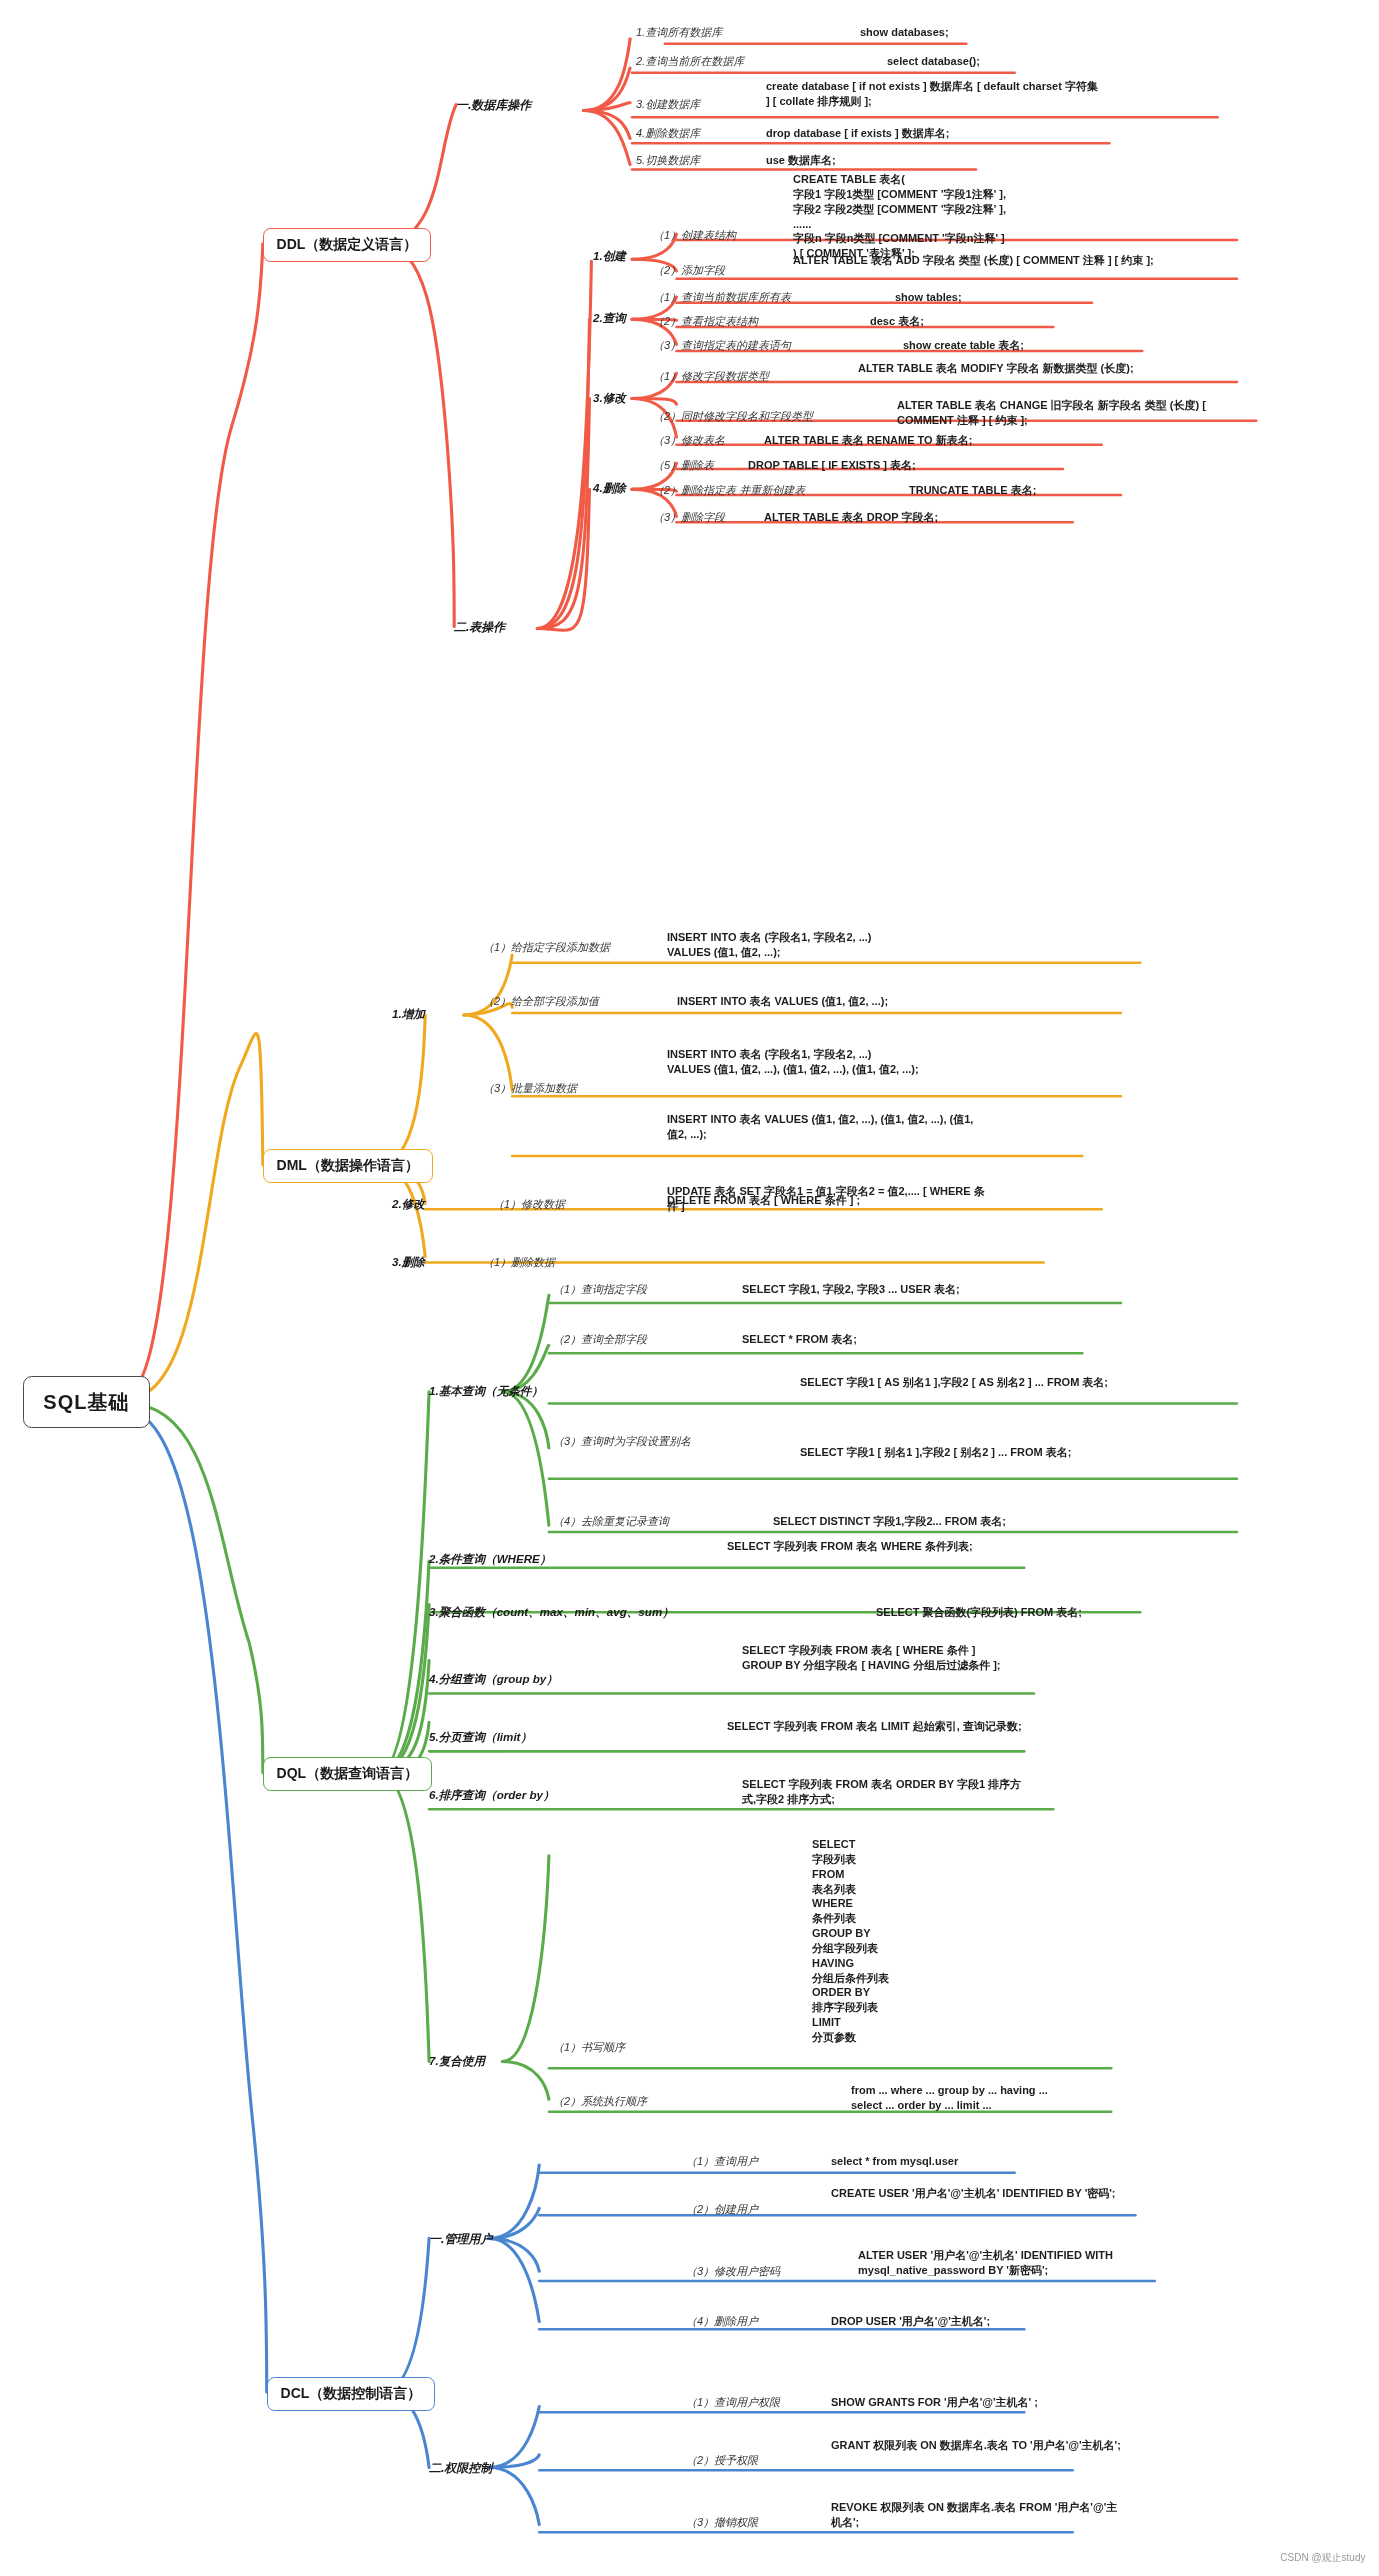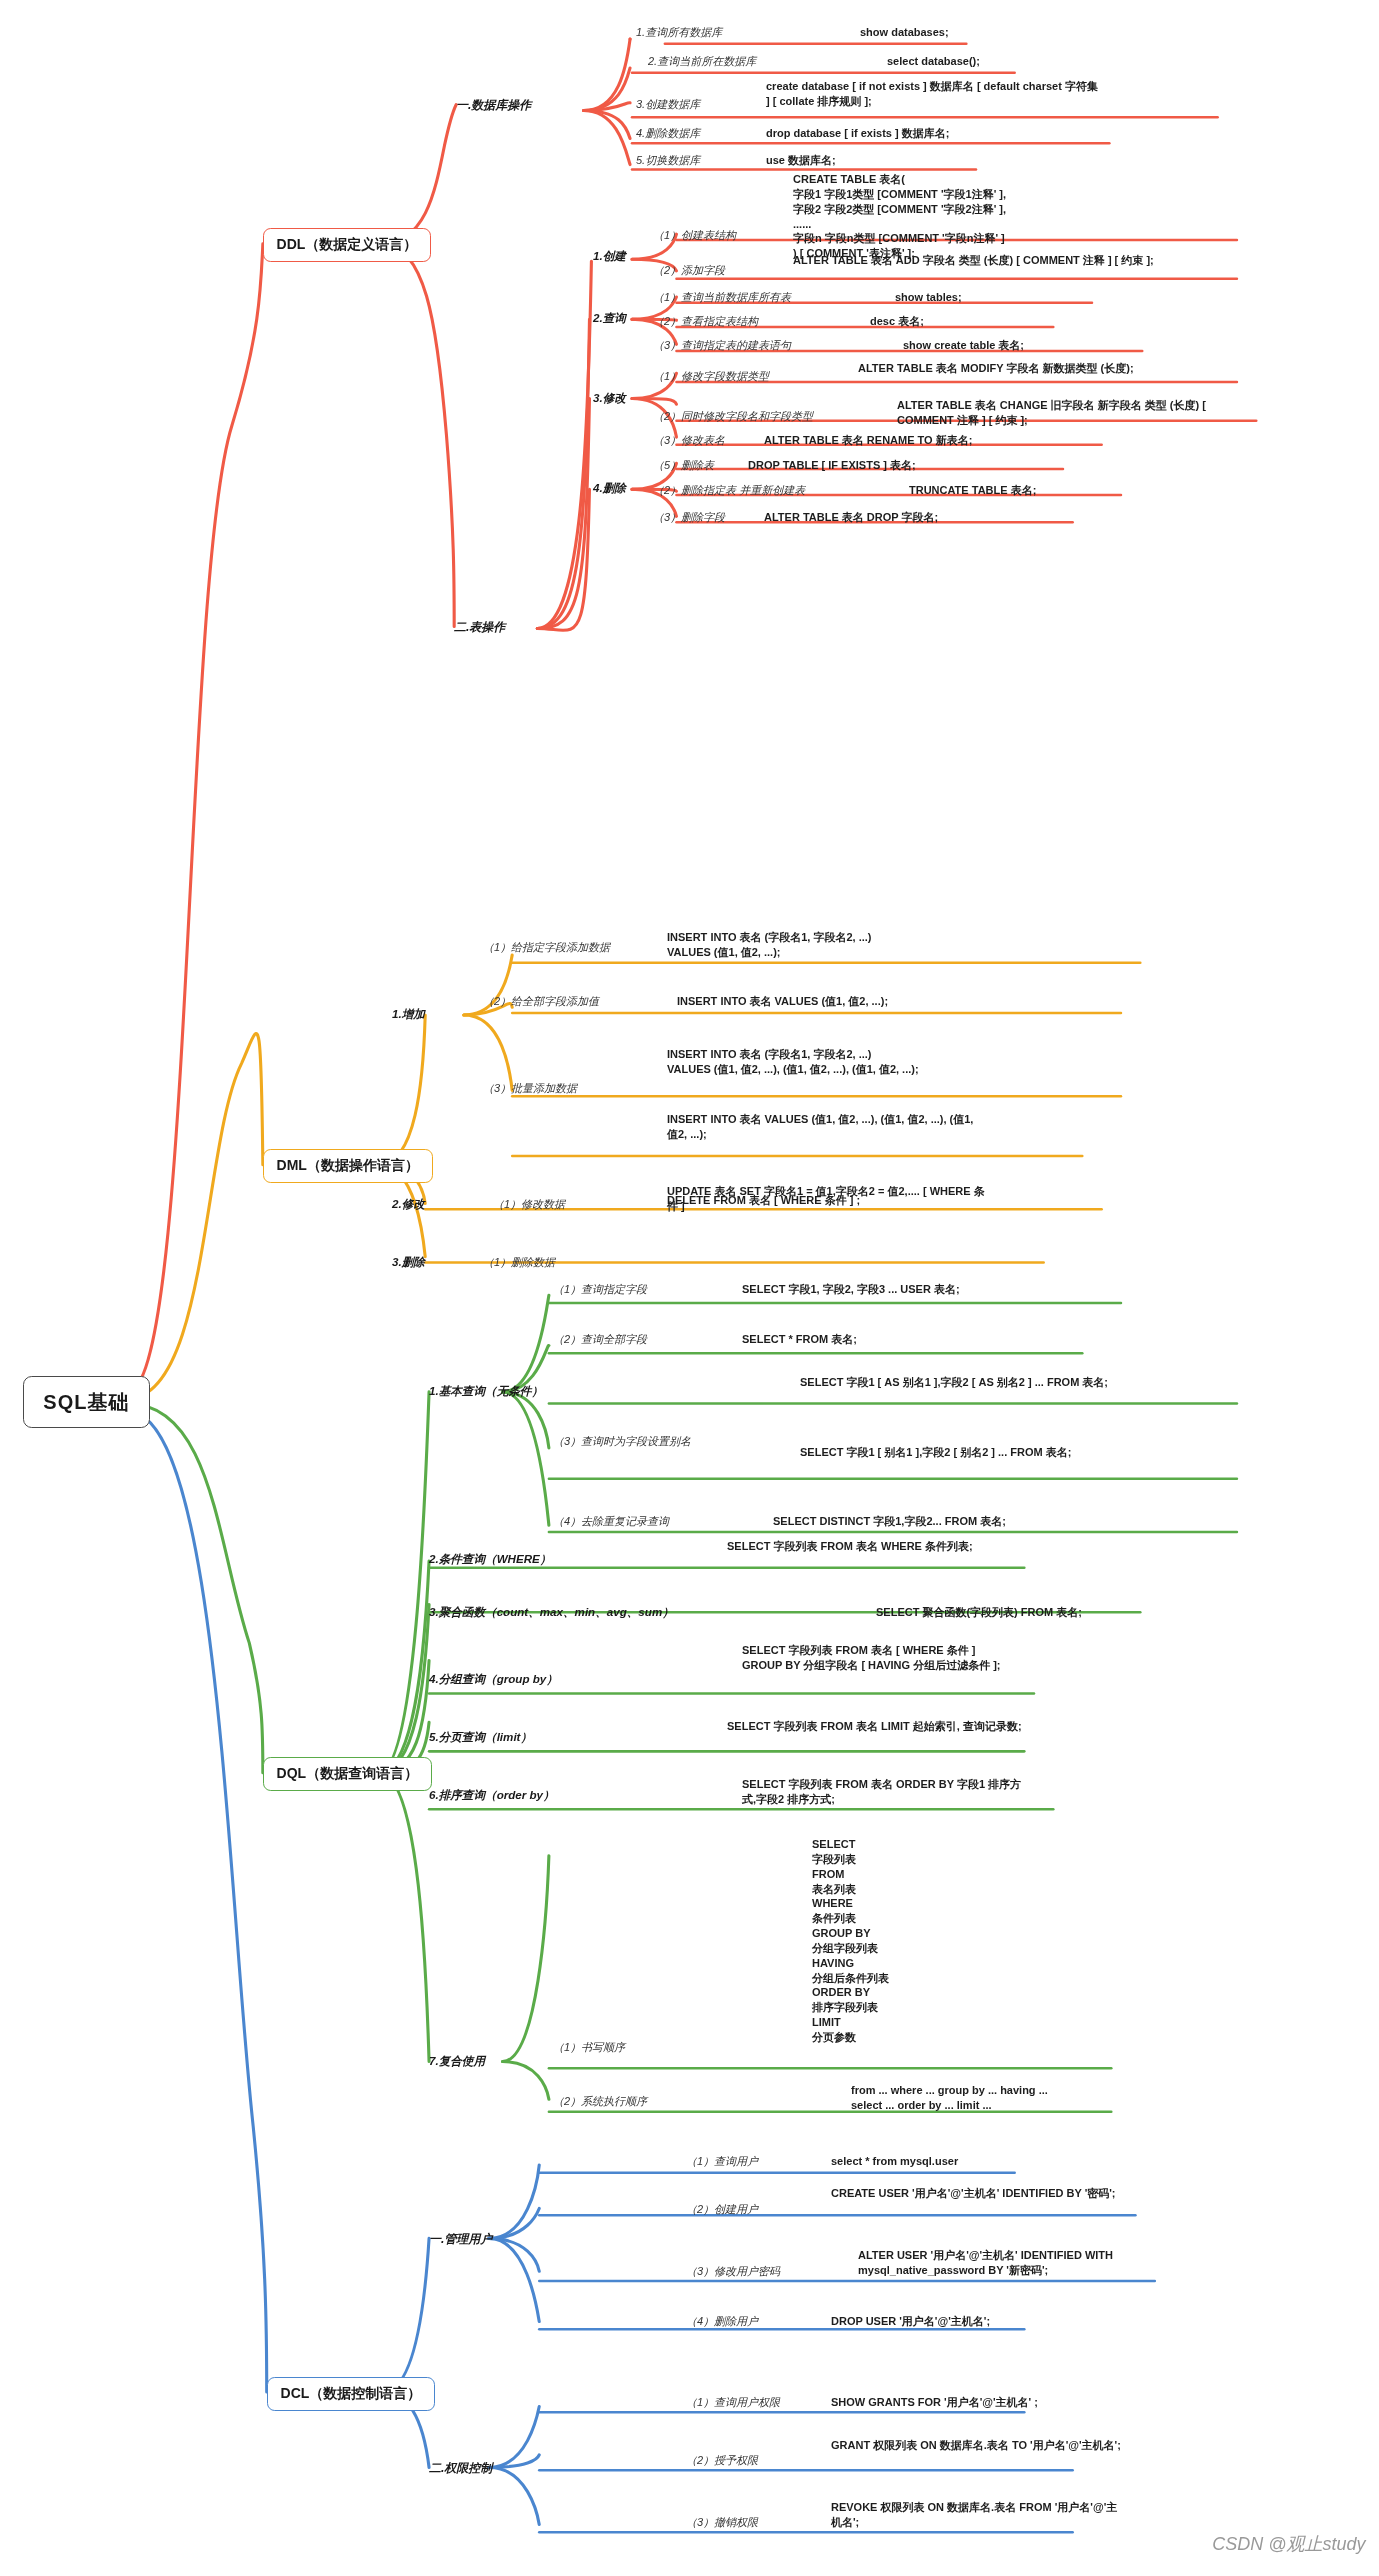--- a/index.html
+++ b/index.html
@@ -45,22 +45,22 @@
   .l4 {
     font-size:11px; font-style:italic; color:#333; white-space:nowrap;
   }
   
   .sql {
     font-size:11px; font-weight:700; color:#1d1d1d; line-height:1.35;
   }
   .sql.nowrap { white-space:nowrap; }
 
   .watermark {
-    position:absolute; right:13.5px; bottom:20px;
-    font-size:18px; color:#999;font-style:italic;
+    position:absolute; right:13.5px; bottom:11px;
+    font-size:10px; color:#999;
   }
 </style>
 </head>
 <body>
 
 <div id="mindmap">
 
   <svg class="links" viewBox="0 0 1427 2665">
     <g fill="none" stroke-width="3.2" stroke-linecap="round">
 
@@ -184,21 +184,21 @@
   <div class="node cat ddl" style="left:263px; top:228px;">DDL（数据定义语言）</div>
   <div class="node cat dml" style="left:263px; top:1149px;">DML（数据操作语言）</div>
   <div class="node cat dql" style="left:263px; top:1757px;">DQL（数据查询语言）</div>
   <div class="node cat dcl" style="left:267px; top:2377px;">DCL（数据控制语言）</div>
 
   <div class="node l2" style="left:456px; top:97px;">一.数据库操作</div>
 
   <div class="node l4" style="left:636px; top:25px;">1.查询所有数据库</div>
   <div class="node sql nowrap" style="left:860px; top:25px;">show databases;</div>
 
-  <div class="node l4" style="left:636px; top:54px;margin-left:12px;">2.查询当前所在数据库</div>
+  <div class="node l4" style="left:636px; top:54px;">2.查询当前所在数据库</div>
   <div class="node sql nowrap" style="left:887px; top:54px;">select database();</div>
 
   <div class="node l4" style="left:636px; top:97px;">3.创建数据库</div>
   <div class="node sql" style="left:766px; top:79px; width:338px;">create database [ if not exists ] 数据库名 [ default charset 字符集 ] [ collate 排序规则 ];</div>
 
   <div class="node l4" style="left:636px; top:126px;">4.删除数据库</div>
   <div class="node sql nowrap" style="left:766px; top:126px;">drop database [ if exists ] 数据库名;</div>
 
   <div class="node l4" style="left:636px; top:153px;">5.切换数据库</div>
   <div class="node sql nowrap" style="left:766px; top:153px;">use 数据库名;</div>

